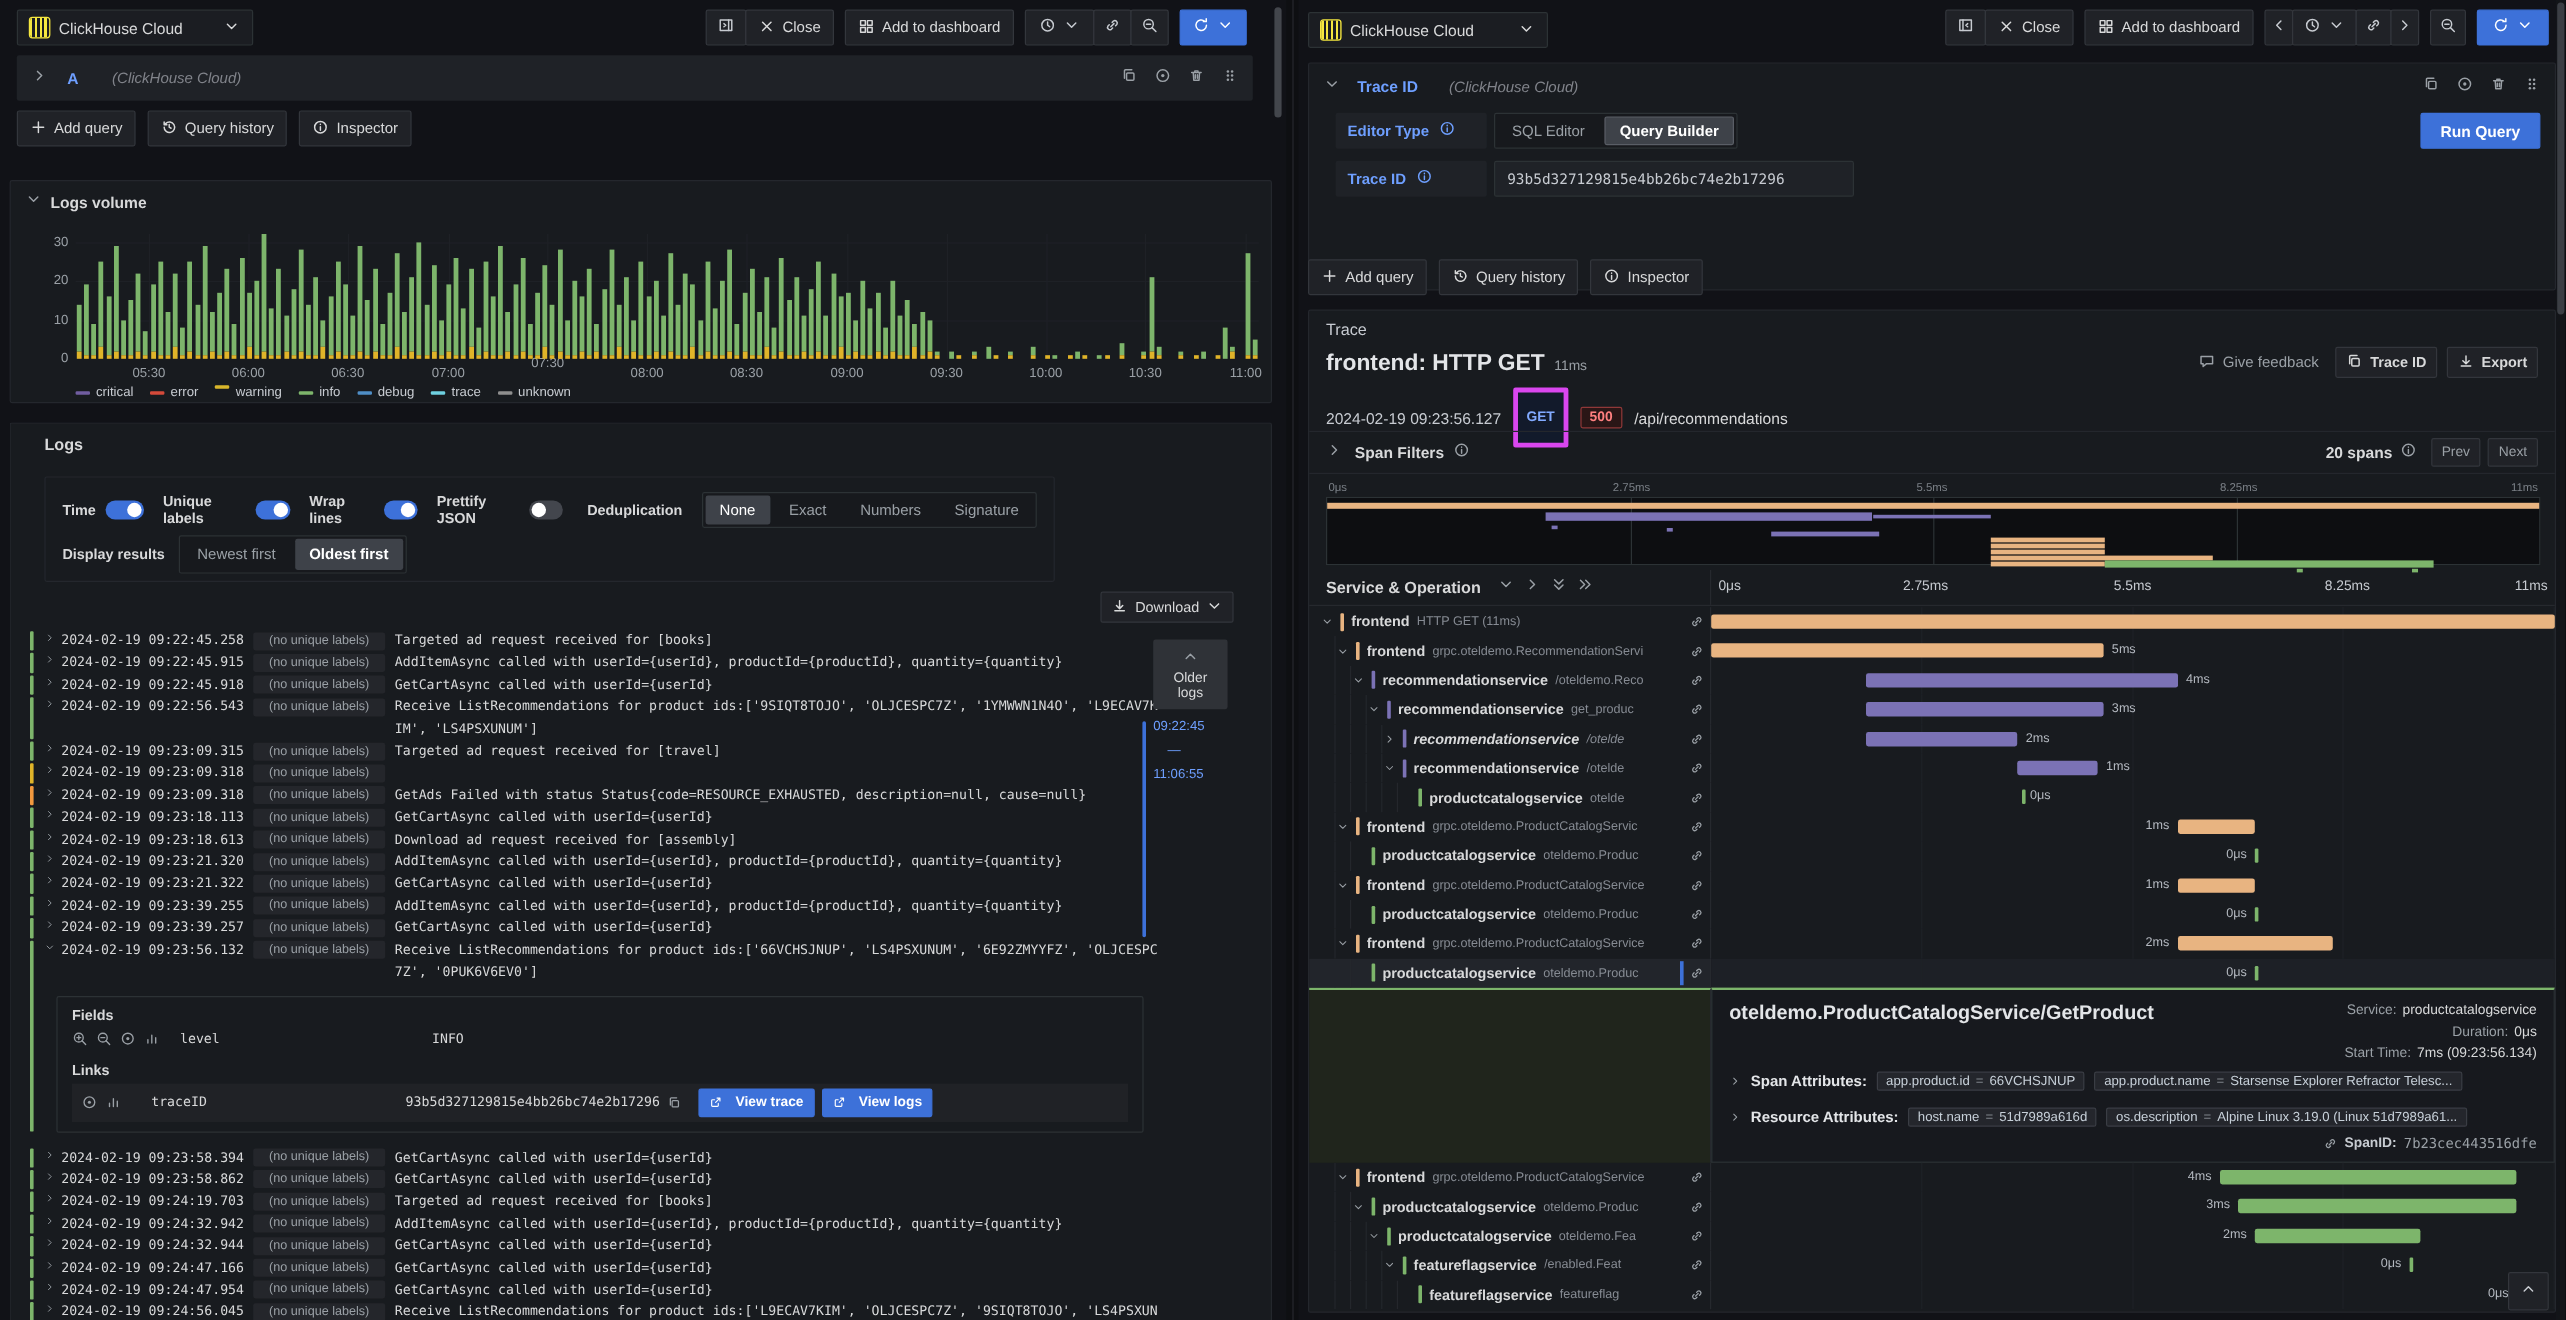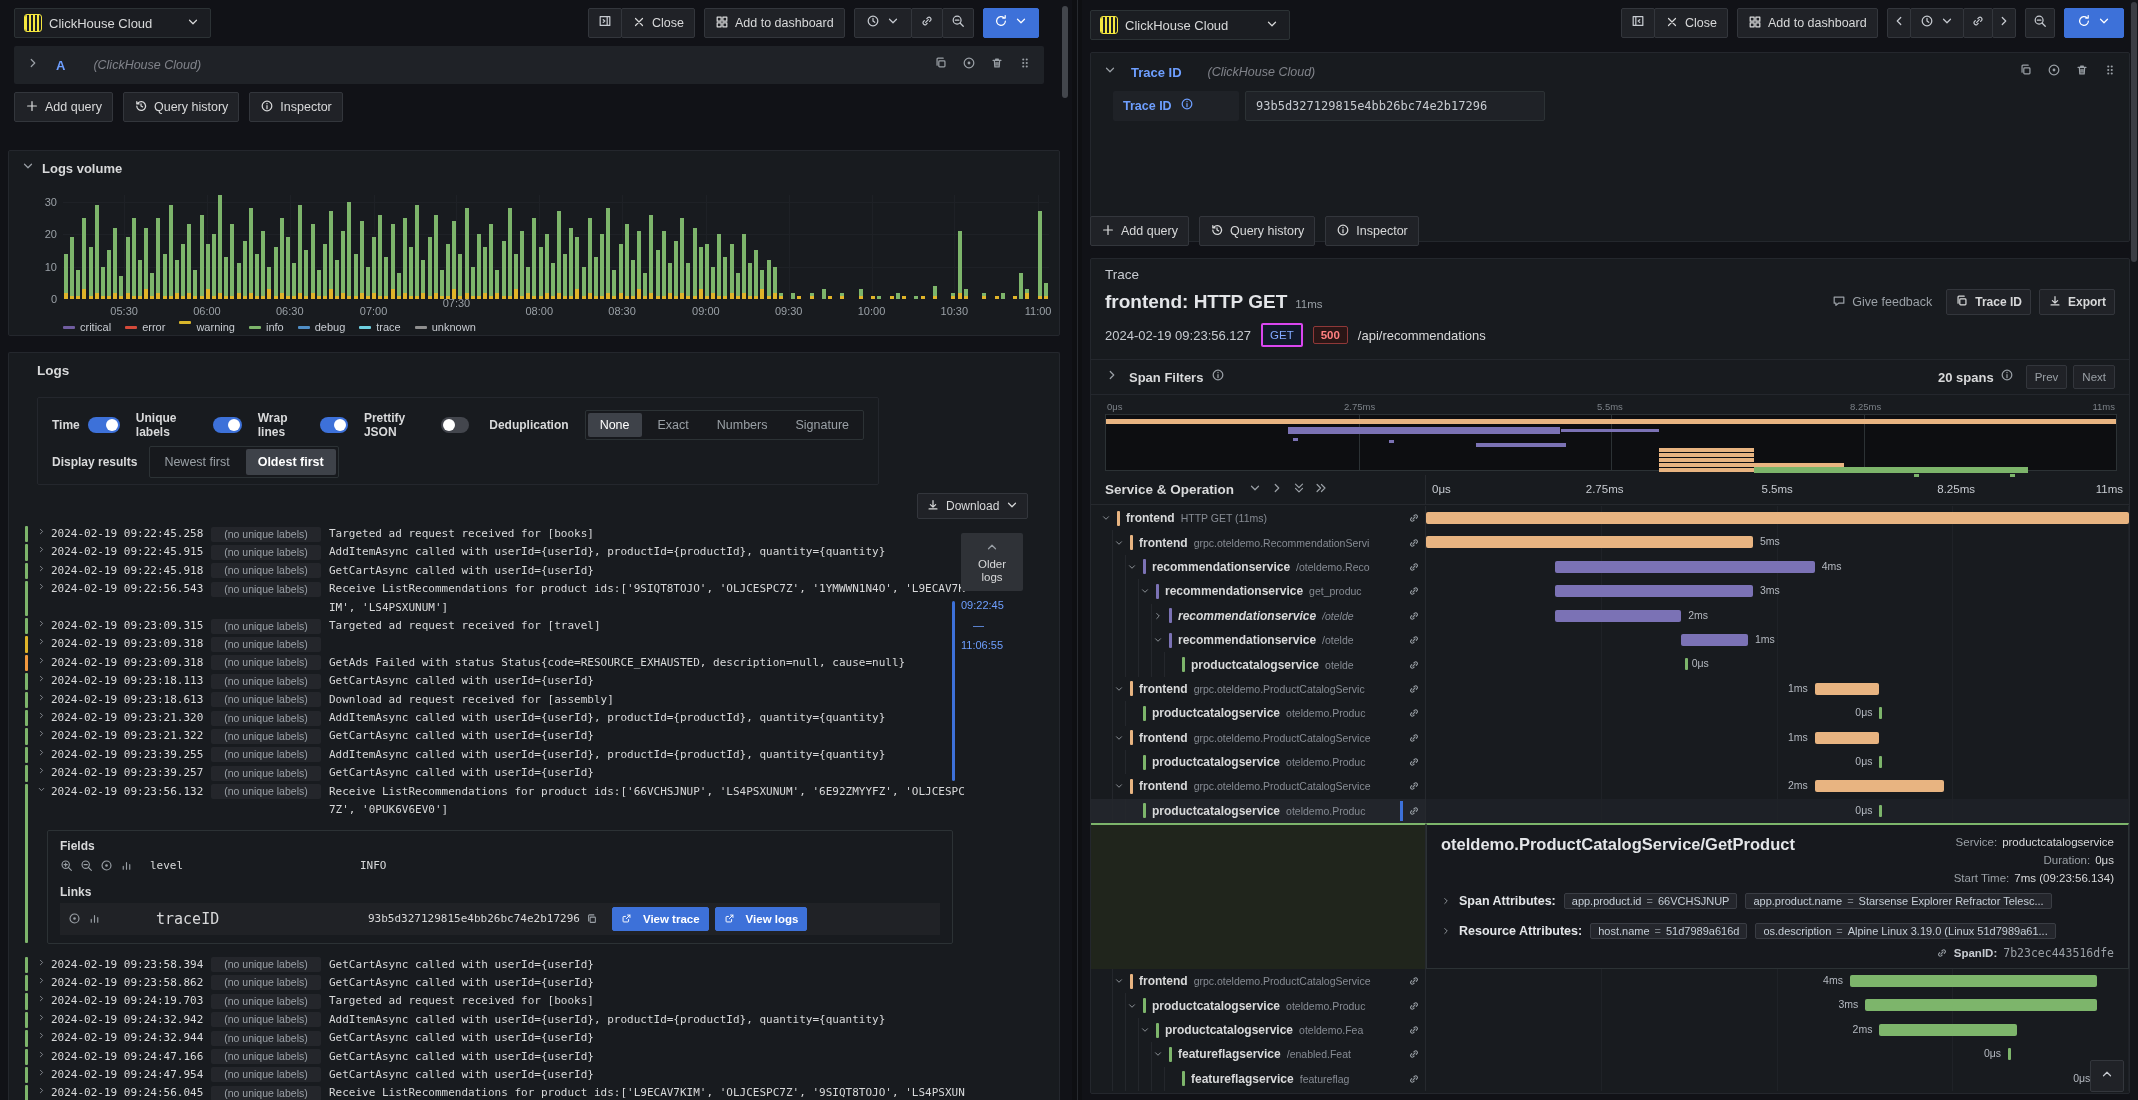--- a/index.html
+++ b/index.html
@@ -1048,21 +1048,21 @@
                   <svg width="13" height="13" viewBox="0 0 16 16" fill="none" stroke="currentColor" stroke-width="1.4" stroke-linecap="round" stroke-linejoin="round">
                     <circle cx="8" cy="8" r="5.5"></circle>
                     <circle cx="8" cy="8" r="1.6" fill="currentColor" stroke="none"></circle>
                   </svg>
                 </span>
                 <span style="margin-right: 7px; display: inline-flex;">
                   <svg width="13" height="13" viewBox="0 0 16 16" fill="none" stroke="currentColor" stroke-width="1.4" stroke-linecap="round" stroke-linejoin="round">
                     <path d="M4 12.5V9M8 12.5V4.5M12 12.5V7"></path>
                   </svg>
                 </span>
-                <span class="mono" style="width: 180px; margin-left: 48px; font-size: 15px; color: rgb(216, 217, 218);">traceID</span>
+                <span class="mono" style="width: 180px; margin-left: 18px; font-size: 11px; color: rgb(216, 217, 218);">traceID</span>
                 <span class="mono" style="font-size: 11px; color: rgb(216, 217, 218); margin-left: 32px;">93b5d327129815e4bb26bc74e2b17296</span>
                 <span style="margin-left: 6px; display: inline-flex;">
                   <svg width="12" height="12" viewBox="0 0 16 16" fill="none" stroke="currentColor" stroke-width="1.4" stroke-linecap="round" stroke-linejoin="round">
                     <rect x="5.5" y="5.5" width="7" height="7" rx="1"></rect>
                     <path d="M3.5 10.5v-7a1 1 0 0 1 1-1h6"></path>
                   </svg>
                 </span>
                 <span class="btn-blue" style="margin-left: 14px; height: 24px; font-size: 11.5px; padding: 0px 8px; font-weight: 700;">
                   <svg width="11" height="11" viewBox="0 0 16 16" fill="none" stroke="currentColor" stroke-width="1.4" stroke-linecap="round" stroke-linejoin="round">
                     <path d="M9.5 3H13v3.5M13 3L7.8 8.2M11 9.5V12a1 1 0 0 1-1 1H4a1 1 0 0 1-1-1V6a1 1 0 0 1 1-1h2.5"></path>
@@ -1285,20 +1285,35 @@
               <g fill="currentColor" stroke="none">
                 <circle cx="6" cy="4" r="1.2"></circle>
                 <circle cx="10" cy="4" r="1.2"></circle>
                 <circle cx="6" cy="8" r="1.2"></circle>
                 <circle cx="10" cy="8" r="1.2"></circle>
                 <circle cx="6" cy="12" r="1.2"></circle>
                 <circle cx="10" cy="12" r="1.2"></circle>
               </g>
             </svg></span>
       </div>
+      <div style="display:flex;align-items:center;margin:12px 12px 0 22px;">
+        <span style="display:inline-flex;align-items:center;gap:8px;background:#1f2227;border-radius:2px;height:30px;padding:0 10px;width:126px;">
+          <span style="color:#6e9fff;font-size:12.5px;font-weight:700;">Editor Type</span>
+          <span class="i ic" style="color:#6e9fff;"><svg width="14" height="14" viewBox="0 0 16 16" fill="none" stroke="currentColor" stroke-width="1.4" stroke-linecap="round" stroke-linejoin="round">
+                <circle cx="8" cy="8" r="5.5"></circle>
+                <path d="M8 7.5V11M8 5.1v.3"></path>
+              </svg></span>
+        </span>
+        <span class="seg" id="editor-tabs" style="margin-left:6px;height:30px;">
+            <span class="opt">SQL Editor</span>
+            <span class="opt on" style="font-weight: 700; border: 1px solid rgb(90, 94, 102);">Query Builder</span>
+          </span>
+        <span style="flex:1;"></span>
+        <span class="btn-blue" style="width:100px;height:30px;font-size:13px;">Run Query</span>
+      </div>
       <div style="display:flex;align-items:center;margin:10px 12px 0 22px;">
         <span style="display:inline-flex;align-items:center;gap:8px;background:#1f2227;border-radius:2px;height:30px;padding:0 10px;width:126px;">
           <span style="color:#6e9fff;font-size:12.5px;font-weight:700;">Trace ID</span>
           <span class="i ic" style="color:#6e9fff;"><svg width="14" height="14" viewBox="0 0 16 16" fill="none" stroke="currentColor" stroke-width="1.4" stroke-linecap="round" stroke-linejoin="round">
                 <circle cx="8" cy="8" r="5.5"></circle>
                 <path d="M8 7.5V11M8 5.1v.3"></path>
               </svg></span>
         </span>
         <span class="mono" style="display:inline-flex;align-items:center;margin-left:6px;background:#1f2227;border:1px solid #2c3235;border-radius:2px;height:30px;padding:0 10px;width:300px;font-size:12px;color:#c7cbd1;">93b5d327129815e4bb26bc74e2b17296</span>
       </div>
@@ -1349,21 +1364,21 @@
             </span>
           <span class="btn sm" style="margin-left:8px;">
               <span class="i ic"><svg width="14" height="14" viewBox="0 0 16 16" fill="none" stroke="currentColor" stroke-width="1.4" stroke-linecap="round" stroke-linejoin="round">
                   <path d="M8 3v7M5 7.5L8 10.5l3-3M3.5 12.5h9"></path>
                 </svg></span>
               <span style="font-weight:700;">Export</span>
             </span>
         </div>
         <div style="display:flex;align-items:center;margin-top:8px;gap:10px;">
           <span style="font-size:13px;color:#c7cbd1;">2024-02-19 09:23:56.127</span>
-          <span style="border:2px solid #d946ef;background:#121a2b;color:#82aaff;font-size:11.5px;font-weight:400;border-radius:2px;padding:4px 7px;">GET</span>
+          <span style="border:4px solid #d946ef;background:#121a2b;color:#82aaff;font-size:11.5px;font-weight:700;border-radius:2px;padding:15px 7px;">GET</span>
           <span style="border:1px solid #8f3838;background:#2a1616;color:#ff8080;font-size:11.5px;font-weight:700;border-radius:2px;padding:2px 7px;">500</span>
           <span style="font-size:13px;color:#d8d9da;">/api/recommendations</span>
         </div>
       </div>
 
       <div class="abs" style="left:0;top:100px;width:100%;height:36px;border-top:1px solid #24272d;border-bottom:1px solid #24272d;display:flex;align-items:center;padding:0 14px;">
         <span class="i ic" style="color:#9aa0a6;"><svg width="14" height="14" viewBox="0 0 16 16" fill="none" stroke="currentColor" stroke-width="1.4" stroke-linecap="round" stroke-linejoin="round">
               <path d="M6 4l4 4-4 4"></path>
             </svg></span>
         <span style="font-size:13px;font-weight:700;margin-left:10px;">Span Filters</span>

